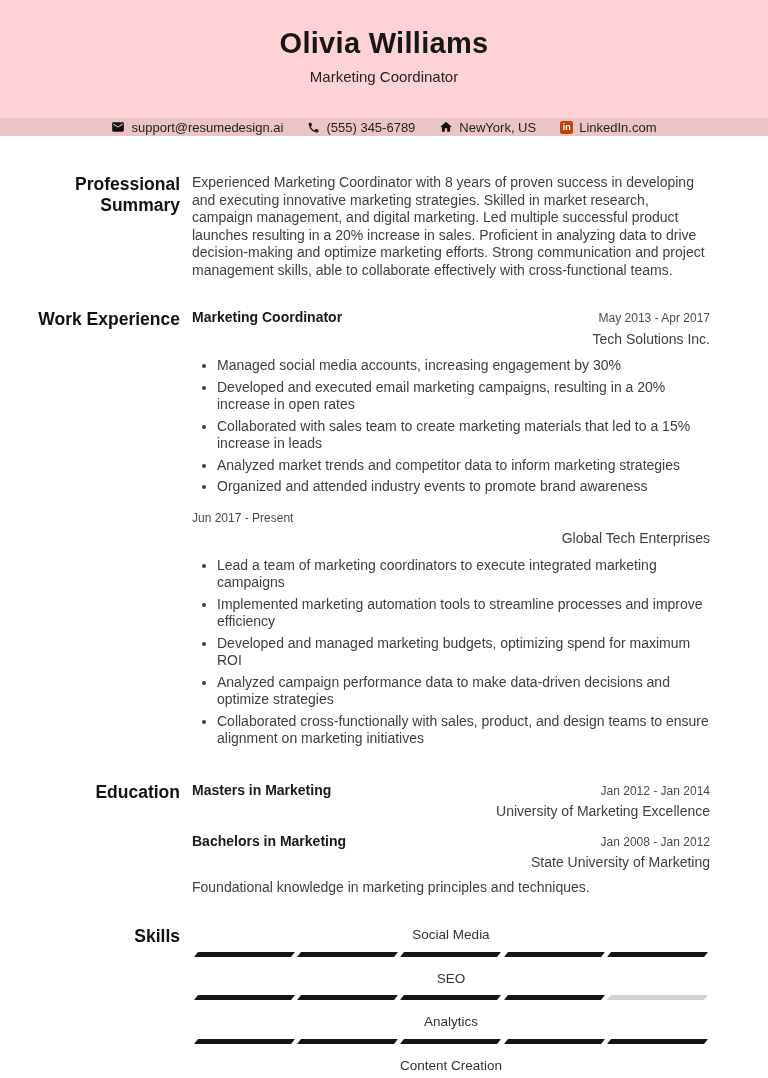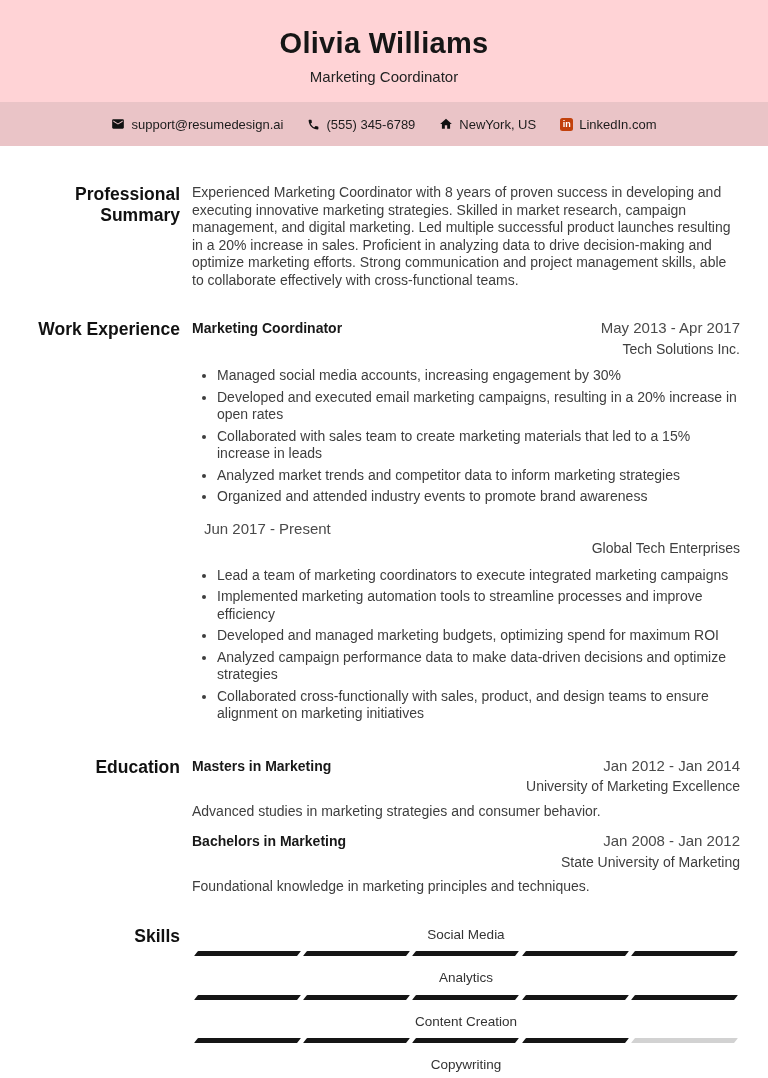--- a/index.html
+++ b/index.html
@@ -12,50 +12,50 @@
     --empty:#d2d2d2;
     --dot-empty:#c9c9c9;
   }
   *{box-sizing:border-box;}
   html,body{margin:0;padding:0;}
   body{
     width:768px;height:1078px;overflow:hidden;background:#fff;
     font-family:"Liberation Sans", sans-serif;color:var(--body-text);
   }
   
-  .header{background:var(--header-bg);height:102px;padding-top:27px;text-align:center;}
+  .header{background:var(--header-bg);height:118px;padding-top:27px;text-align:center;}
   .name{margin:0;font-size:29px;font-weight:700;color:var(--ink);letter-spacing:.3px;}
   .subtitle{margin-top:8px;font-size:15px;color:#232323;}
   .contact-bar{
-    background:var(--contact-bg);height:44px;display:flex;align-items:center;
+    background:var(--contact-bg);height:18px;display:flex;align-items:center;
     justify-content:center;gap:24px;font-size:13px;color:#1c1c1c;
   }
   .contact-item{display:flex;align-items:center;gap:6px;cursor:pointer;}
   .cicon{display:flex;align-items:center;}
   .cicon svg{display:block;fill:#111;}
   .li-badge{
     width:13px;height:13px;background:#c2410c;border-radius:2.5px;color:#fff;
     font-size:9px;font-weight:700;display:flex;align-items:center;justify-content:center;
     line-height:1;
   }
   
   main{padding-top:38px;}
   .section{display:flex;margin-bottom:30px;}
   .sec-label{
     flex:0 0 192px;padding-right:12px;text-align:right;
     font-size:17.5px;font-weight:700;color:#111;line-height:1.22;
   }
-  .sec-content{flex:1;padding-right:28px;font-size:14px;line-height:17.5px;}
+  .sec-content{flex:1;padding-right:58px;font-size:14px;line-height:17.5px;}
   .summary-text{margin:0;}
   
   .job{margin-bottom:14px;}
   .job:last-child{margin-bottom:0;}
   .job-head{display:flex;justify-content:space-between;align-items:baseline;}
   .job-title{font-weight:700;font-size:14px;color:#181818;}
-  .job-date{font-size:15px;color:var(--muted);white-space:nowrap;margin-left:12px;}
+  .job-date{font-size:12px;color:var(--muted);white-space:nowrap;}
   .job-company{margin-top:3px;text-align:right;}
   ul.bullets{margin:9px 0 0;padding-left:25px;}
   ul.bullets li{margin:0 0 4px;}
   .edu{margin-bottom:12px;}
   .edu:last-child{margin-bottom:0;}
   .edu-desc{margin-top:7px;}
   
   .skills-grid{display:grid;grid-template-columns:1fr;column-gap:33px;row-gap:13px;text-align:center;}
   .skill-name{font-size:13.5px;color:#333;}
   .skill-bar{display:flex;gap:6px;margin-top:8px;padding:0 4px;}
@@ -147,21 +147,20 @@
 
     <section class="section">
       <div class="sec-label">Education</div>
       <div class="sec-content">
           <div class="edu">
             <div class="job-head">
               <span class="job-title">Masters in Marketing</span>
               <span class="job-date">Jan 2012 - Jan 2014</span>
             </div>
             <div class="job-company">University of Marketing Excellence</div>
-            <div class="edu-desc">Advanced studies in marketing strategies and consumer behavior.</div>
           </div>
           <div class="edu">
             <div class="job-head">
               <span class="job-title">Bachelors in Marketing</span>
               <span class="job-date">Jan 2008 - Jan 2012</span>
             </div>
             <div class="job-company">State University of Marketing</div>
             <div class="edu-desc">Foundational knowledge in marketing principles and techniques.</div>
           </div>
         </div>
@@ -175,20 +174,30 @@
               <div class="skill-name">Social Media</div>
               <div class="skill-bar">
                 <span class="seg filled"></span>
                 <span class="seg filled"></span>
                 <span class="seg filled"></span>
                 <span class="seg filled"></span>
                 <span class="seg filled"></span>
               </div>
             </div>
             <div class="skill">
+              <div class="skill-name">SEO</div>
+              <div class="skill-bar">
+                <span class="seg filled"></span>
+                <span class="seg filled"></span>
+                <span class="seg filled"></span>
+                <span class="seg filled"></span>
+                <span class="seg"></span>
+              </div>
+            </div>
+            <div class="skill">
               <div class="skill-name">Analytics</div>
               <div class="skill-bar">
                 <span class="seg filled"></span>
                 <span class="seg filled"></span>
                 <span class="seg filled"></span>
                 <span class="seg filled"></span>
                 <span class="seg filled"></span>
               </div>
             </div>
             <div class="skill">

